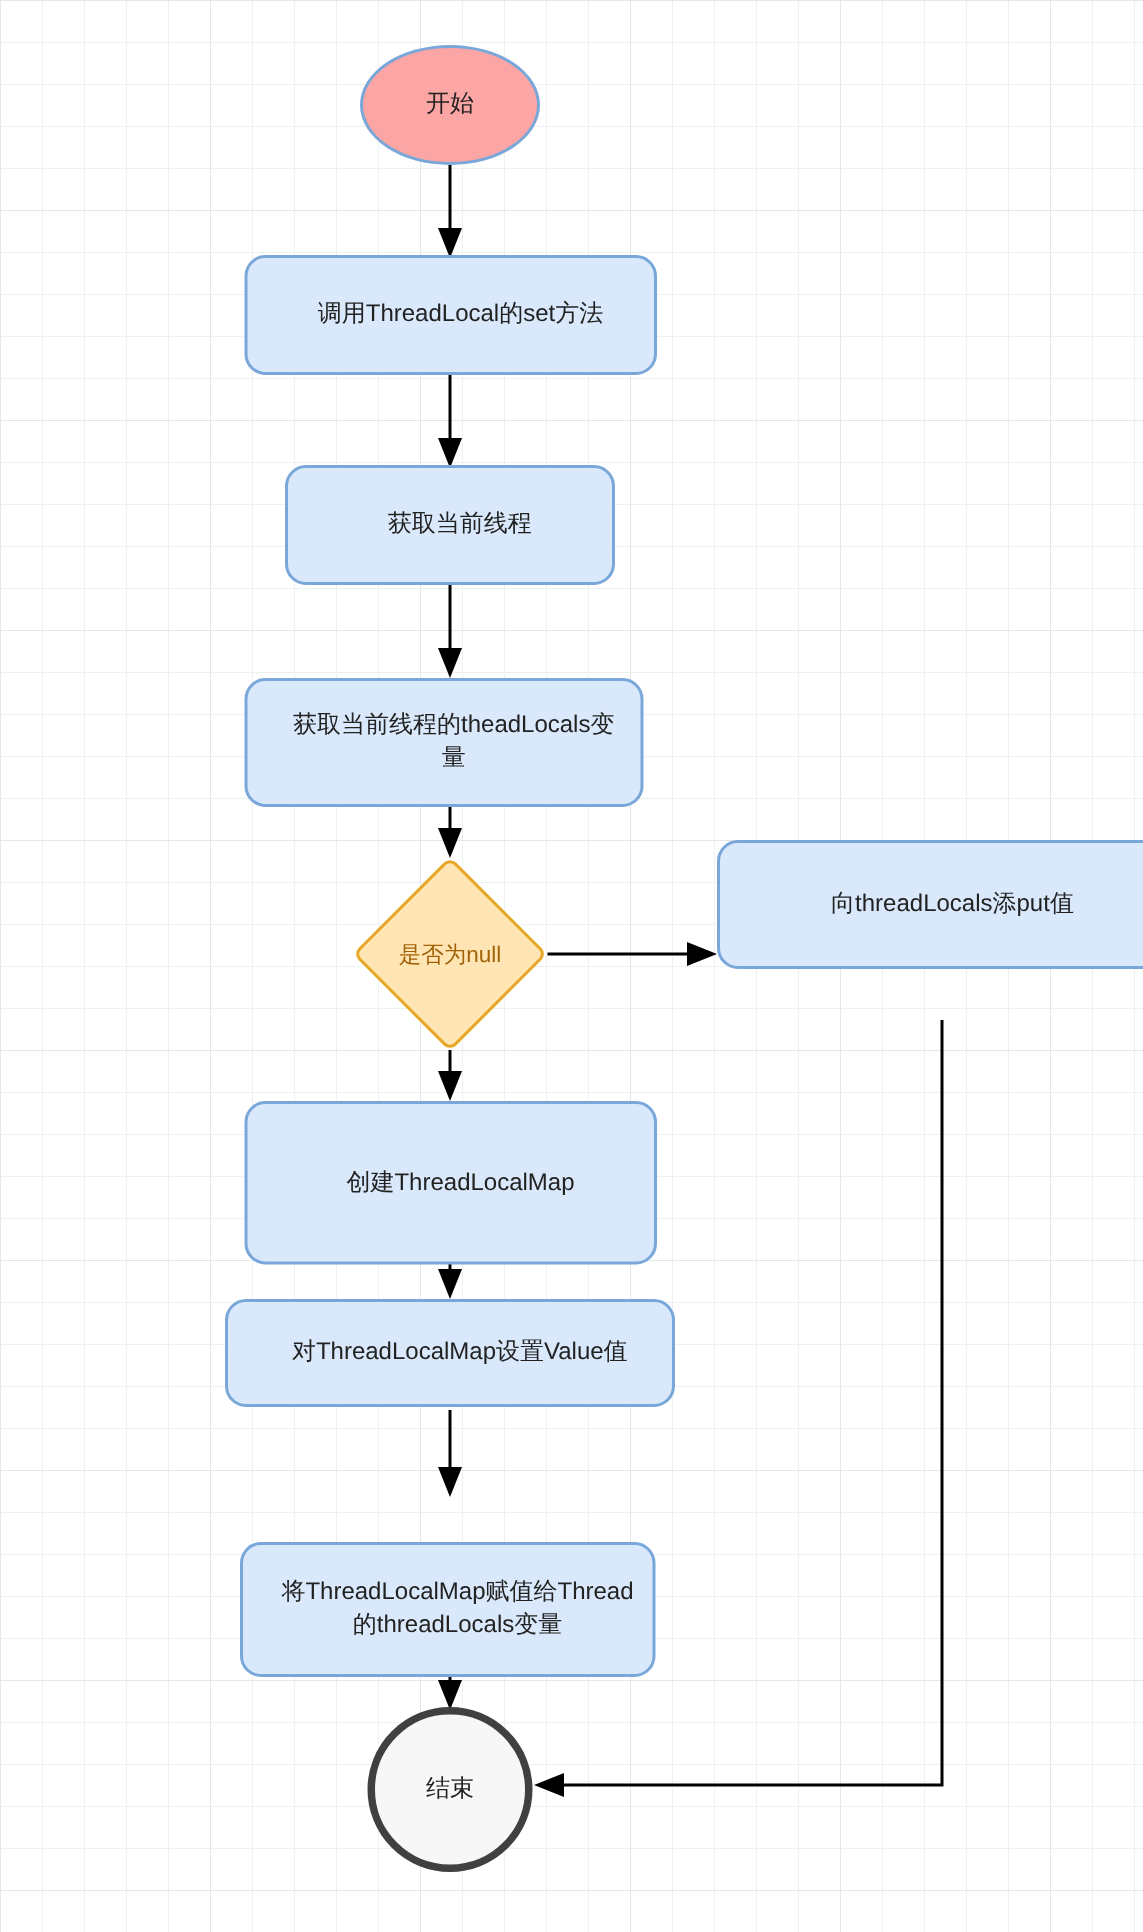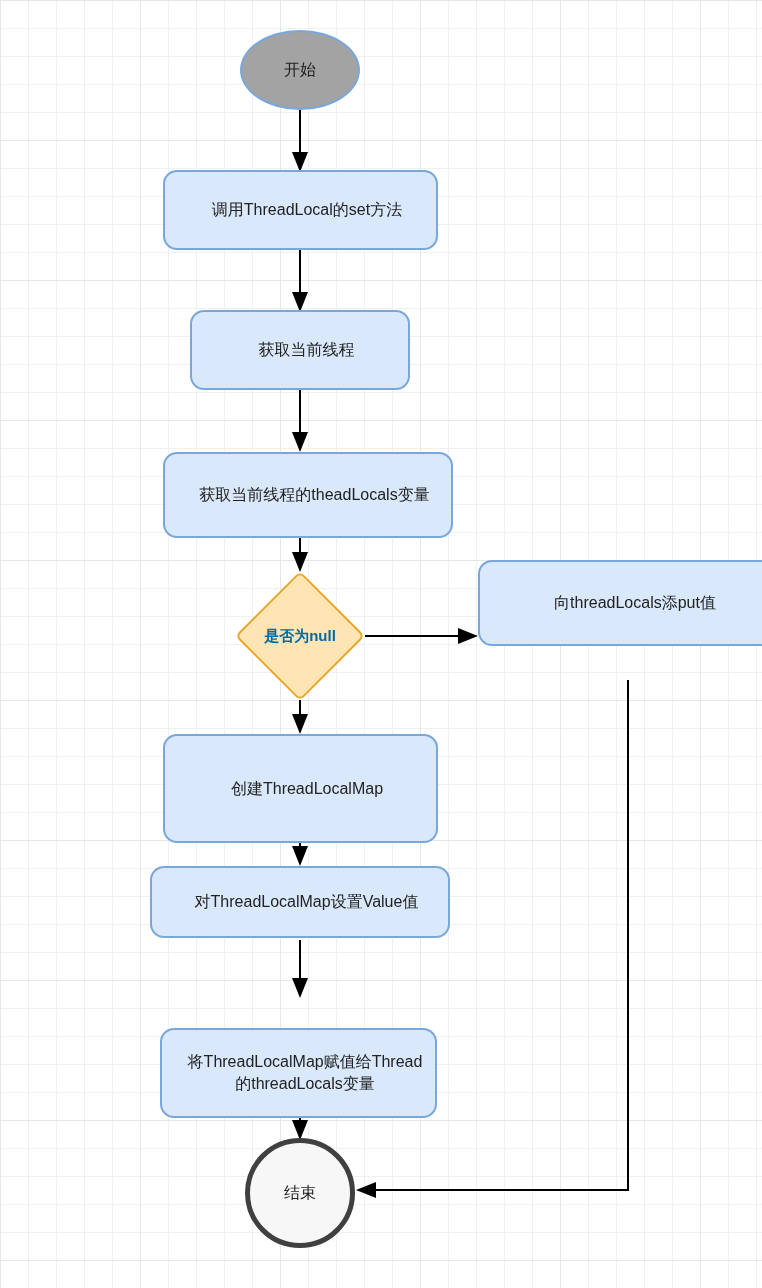--- a/index.html
+++ b/index.html
@@ -35,21 +35,21 @@
     justify-content: center;
     text-align: center;
     font-size: 16px;
     color: #222;
     line-height: 1.35;
     padding: 6px 10px;
   }
   .ellipse-start {
     width: 120px; height: 80px;
     border: 2px solid #7aa7d9;
-    background: #a3a3a3;
+    background: #fca5a5;
     border-radius: 50%;
     font-weight: 500;
   }
   .ellipse-end {
     width: 110px; height: 110px;
     border: 5px solid #404040;
     background: #f7f7f7;
     border-radius: 50%;
     font-weight: 500;
   }
@@ -69,22 +69,22 @@
     position:absolute;
     width:92px;height:92px;
     background:#ffe5b4;
     border:2px solid #e6a728;
     transform:rotate(45deg);
     border-radius:6px;
   }
   .diamond .lbl{
     position:relative;
     font-size:15px;
-    font-weight:700;
-    color:#0369a1;
+    font-weight:400;
+    color:#a16207;
   }
   svg.arrows{
     position:absolute;inset:0;
     width:762px;height:1288px;
     pointer-events:none;
   }
 </style>
 </head>
 <body>
 
@@ -123,21 +123,21 @@
 </div>
 
 <div class="node rect" style="left:163px;top:170px;width:275px;height:80px">
   <span>调用ThreadLocal的set方法</span>
 </div>
 
 <div class="node rect" style="left:190px;top:310px;width:220px;height:80px">
   <span>获取当前线程</span>
 </div>
 
-<div class="node rect" style="left:163px;top:452px;width:290px;height:86px">
+<div class="node rect" style="left:163px;top:452px;width:266px;height:86px">
   <span>获取当前线程的theadLocals变量</span>
 </div>
 
 <div class="diamond" style="left:235px;top:571px">
   <div class="shape"></div>
   <span class="lbl">是否为null</span>
 </div>
 
 <div class="node rect" style="left:478px;top:560px;width:301px;height:86px">
   <span>向threadLocals添put值</span>

